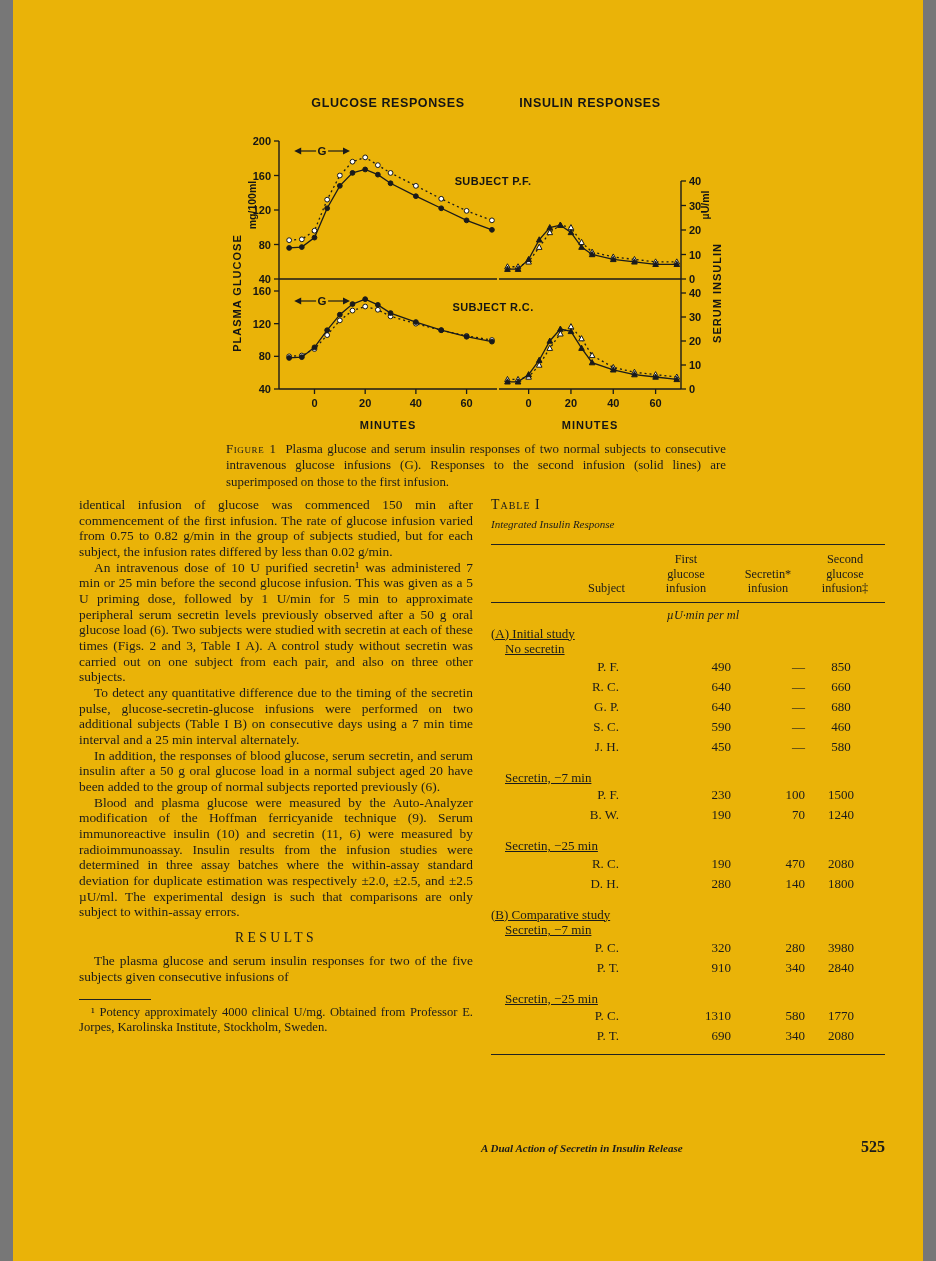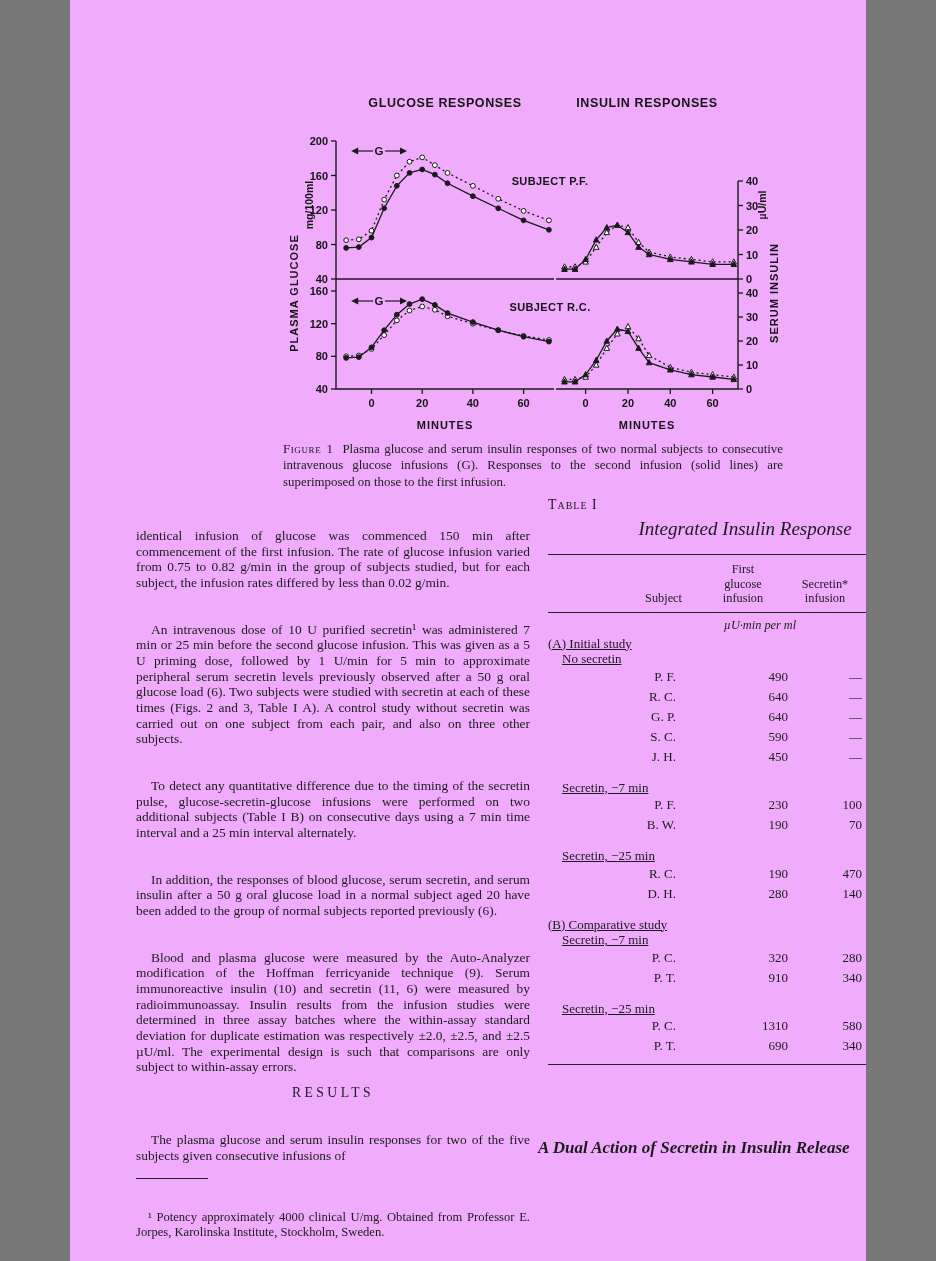--- a/index.html
+++ b/index.html
@@ -1,47 +1,47 @@
 <!DOCTYPE html>
 <html><head>
 <meta charset="utf-8">
 <style>
   * { margin:0; padding:0; box-sizing:border-box; }
   html,body { background:#777; }
   .page {
-    position:relative; width:796px; height:1261px; margin:0 auto;
-    background:#f0abfc; color:#1b1b1b; overflow:hidden;
+    position:relative; width:910px; height:1261px; margin:0 auto;
+    background:#eab308; color:#1b1b1b; overflow:hidden;
     font-family:"Liberation Serif", serif;
   }
   
   .figure { position:absolute; left:218px; top:93px; width:500px; height:348px; }
   svg text { font-family:"Liberation Sans", sans-serif; fill:#151515; }
   .ftitle { font-size:12.5px; font-weight:700; letter-spacing:.6px; }
   .fsub   { font-size:11px;   font-weight:700; letter-spacing:.4px; }
   .faxis  { font-size:11px;   font-weight:700; letter-spacing:1px; }
   .faxisu { font-size:10.5px; font-weight:700; }
   .ftick  { font-size:11px;   font-weight:700; }
   .fG     { font-size:11.5px; font-weight:700; }
   
   .caption { position:absolute; left:213px; top:441px; width:500px;
     font-size:12.9px; line-height:1.27; text-align:justify; }
   .sc { font-variant:small-caps; letter-spacing:.6px; }
   
   .columns { position:absolute; left:66px; top:497px; width:806px; display:flex; gap:18px; }
   .col { width:394px; }
   .col-left { font-size:13.4px; line-height:1.17; text-align:justify; }
-  .col-left p { text-indent:15px;margin-top:31px; }
+  .col-left p { text-indent:15px; }
   .col-left p.noind { text-indent:0; }
   h3.results { text-align:center; font-size:13.6px; font-weight:400;
     letter-spacing:3.5px; margin:10px 0 7px; }
   .footnote-rule { width:72px; border-top:1px solid #222; margin:15px 0 5px; }
   p.footnote { font-size:12.6px; line-height:1.17; text-indent:12px; }
   
   .table-title { text-align:left; font-size:13.8px; letter-spacing:1px; }
-  .table-subtitle { text-align:center; font-style:italic; font-size:19px; margin-top:5px; }
+  .table-subtitle { font-style:italic; font-size:11px; margin-top:5px; }
   .ttable { margin-top:14px; border-top:1.4px solid #222; font-size:13px; }
   .thead { display:grid; grid-template-columns:150px 90px 74px 80px;
     padding:7px 0 6px; border-bottom:1.2px solid #222; align-items:end; }
   .thc { font-size:12.3px; line-height:1.18; text-align:center; }
   .thc.c0 { text-align:right; padding-right:16px; }
   .tunits { width:244px; margin-left:90px; text-align:center; font-style:italic;
     font-size:12.3px; padding:5px 0 0; }
   .tbody { border-bottom:1.2px solid #222; padding-bottom:8px; }
   .tgroup { margin-top:13px; }
   .tgroup:first-child { margin-top:3px; }
@@ -49,21 +49,21 @@
   .tgroup-label.ind { padding-left:14px; }
   .trow { display:grid; grid-template-columns:150px 90px 74px 80px; height:20px; align-items:center; }
   .trow .c0 { text-align:right; padding-right:22px; }
   .trow .c1, .trow .c2 { text-align:right; }
   .trow .c3 { text-align:center; padding-right:8px; }
   .table-notes { margin-top:10px; font-size:12.7px; line-height:1.18; text-align:justify; }
   .table-notes p { margin-top:2px; }
   
   .footer { position:absolute; left:468px; top:1138px; width:404px;
     display:flex; justify-content:space-between; align-items:baseline; }
-  .footer-title { font-style:italic; font-size:17px; font-weight:600; }
+  .footer-title { font-style:italic; font-size:11px; font-weight:600; }
   .footer-page { font-size:16px; font-weight:600; }
 </style>
 </head>
 <body>
 
 <div class="page">
 
   <div class="figure">
     <svg id="figure-svg" width="500" height="348" viewBox="0 0 500 348">
       <text class="ftitle" x="157" y="14" text-anchor="middle">GLUCOSE RESPONSES</text>

